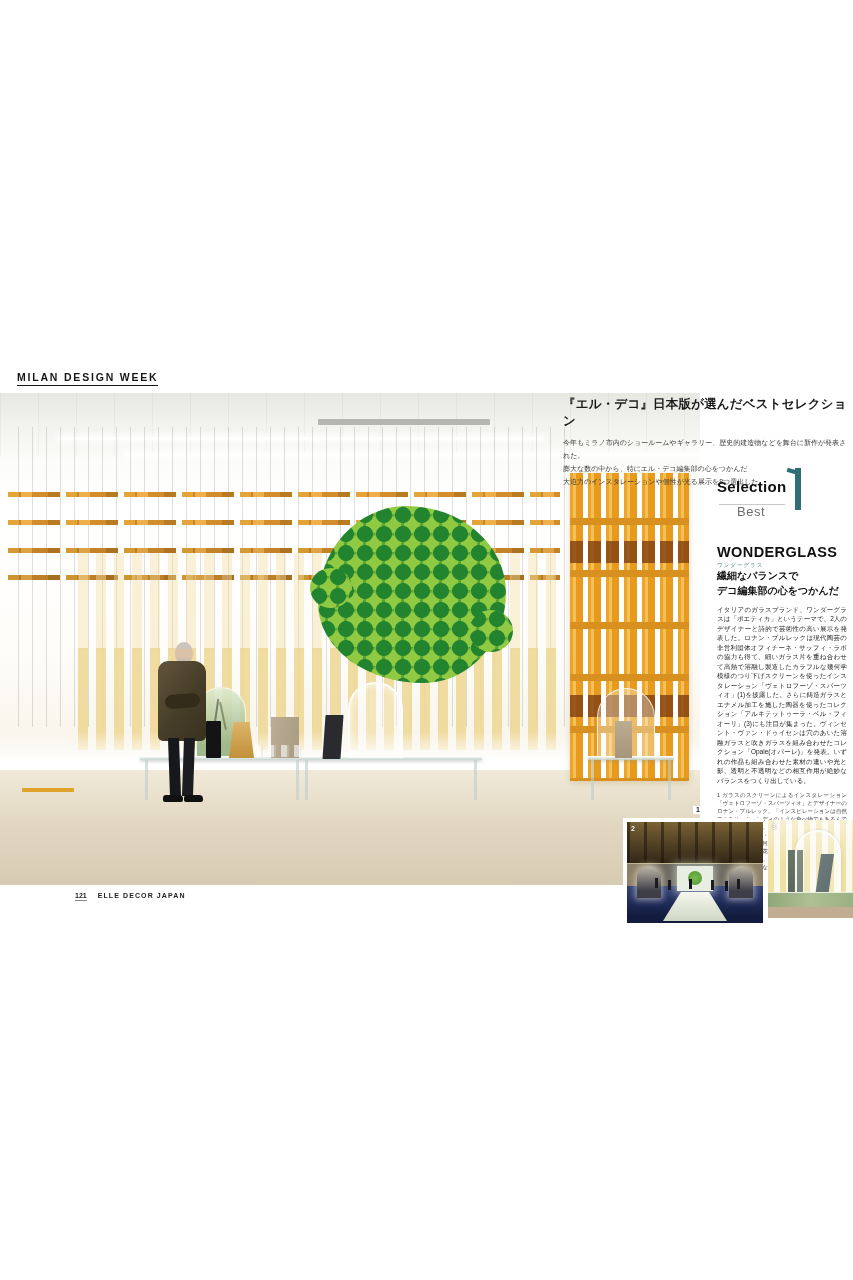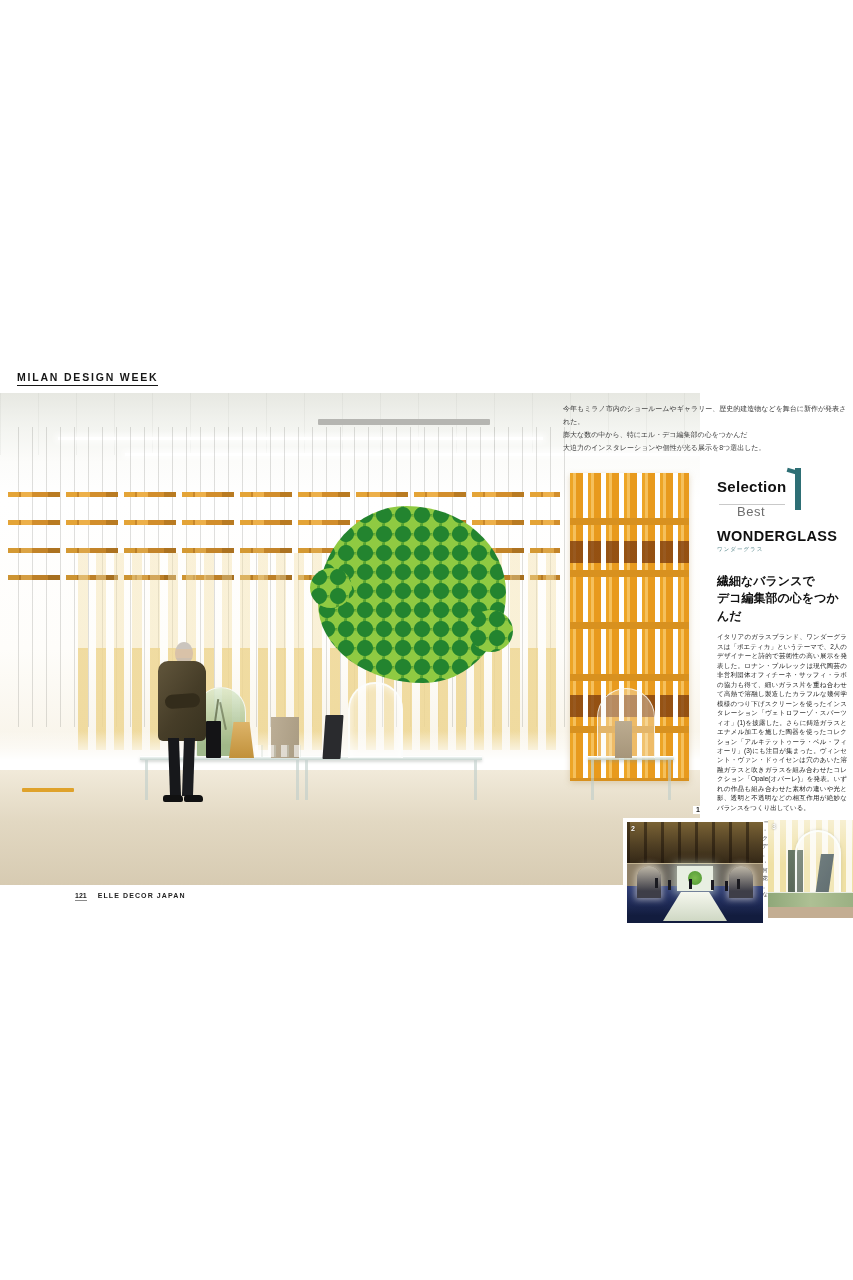--- a/index.html
+++ b/index.html
@@ -115,23 +115,23 @@
 
   
   .right-column { position:absolute; left:717px; top:466px; width:130px; z-index:6; }
   .badge { position:relative; height:58px; }
   .badge-best { position:absolute; left:20px; top:0; font-size:13px; color:#6e6e6e; letter-spacing:0.5px;margin-top:38px; }
   .badge-selection { position:absolute; left:0; top:12px; font-size:15px; font-weight:800; color:#111; letter-spacing:0.3px; }
   .badge-underline { position:absolute; left:2px; top:38px; width:66px; height:1px; background:#c9c9c9; }
   .badge-numeral { position:absolute; left:78px; top:2px; width:6px; height:42px; background:#2E6F75; color:transparent; overflow:visible; }
   .badge-numeral::before { content:""; position:absolute; left:-8px; top:1px; width:9px; height:4px;
     background:#2E6F75; transform:rotate(16deg); }
-  .brand-title { margin-top:4px; font-size:14.5px; font-weight:800; letter-spacing:0.4px; color:#0f0f0f; }
+  .brand-title { margin-top:20px; font-size:14.5px; font-weight:800; letter-spacing:0.4px; color:#0f0f0f; }
   .brand-kana { margin-top:2px; font-size:5.5px; letter-spacing:1px; color:#5F8C90; }
-  .subhead { margin-top:20px; font-size:12px; font-weight:bold; line-height:1.45; color:#111; }
+  .subhead { margin-top:0; font-size:10px; font-weight:bold; line-height:1.45; color:#111; }
   .body-text { margin-top:7px; font-size:6.5px; line-height:1.46; color:#222; text-align:justify; }
   .caption-text { margin-top:7px; font-size:5.5px; line-height:1.45; color:#3c3c3c; text-align:justify; }
 
   
   .photo-label-main { position:absolute; left:693px; top:806px; font-size:7px; font-weight:bold; color:#222; z-index:8;
     background:#fff; padding:0 3px 1px 3px; }
   .photo-num { position:absolute; left:4px; top:3px; font-size:7px; font-weight:bold; color:#fff;
     text-shadow:0 0 2px rgba(0,0,0,0.55); z-index:5; }
 
   .photo2 { position:absolute; left:627px; top:822px; width:136px; height:101px; overflow:hidden; z-index:7;
@@ -225,20 +225,21 @@
       <div class="man-head"></div>
       <div class="man-jacket"></div>
       <div class="man-leg ll"></div>
       <div class="man-leg rl"></div>
       <div class="man-shoe ls"></div>
       <div class="man-shoe rs"></div>
     </div>
   </div>
 
   <div class="headline-block">
+    <div class="headline">『エル・デコ』日本版が選んだベストセレクション</div>
     <div class="intro">
       <div>今年もミラノ市内のショールームやギャラリー、歴史的建造物などを舞台に新作が発表された。</div>
       <div>膨大な数の中から、特にエル・デコ編集部の心をつかんだ</div>
       <div>大迫力のインスタレーションや個性が光る展示を8つ選出した。</div>
     </div>
   </div>
 
   <div class="right-column">
     <div class="badge">
       <div class="badge-best">Best</div>

